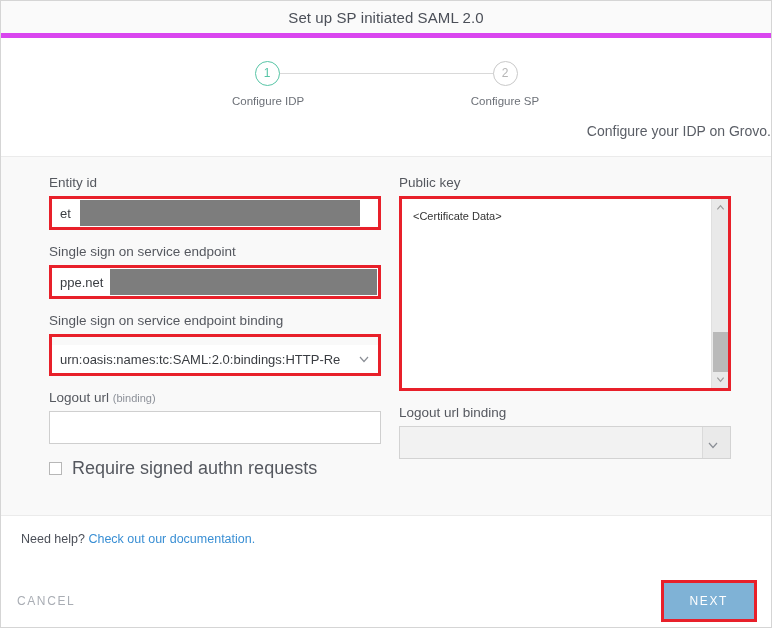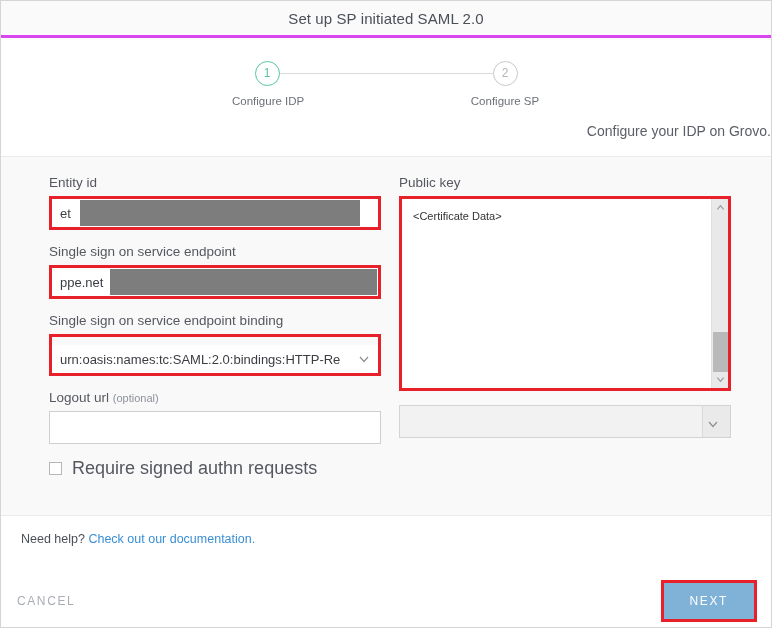--- a/index.html
+++ b/index.html
@@ -16,21 +16,21 @@
     width: 772px; height: 628px;
     background: #ffffff;
     border: 1px solid #d5d5d5;
     overflow: hidden;
   }
 
   
   .header {
     height: 37px;
     background: #fafafa;
-    border-bottom: 3px solid #d946ef;
+    border-bottom: 5px solid #d946ef;
     display: flex;
     align-items: center;
     justify-content: center;
   }
   .header-title {
     font-size: 15px;
     color: #4b4f58;
     letter-spacing: 0.1px;
   }
 
@@ -365,21 +365,21 @@
               <span class="chev">
                 <svg viewBox="0 0 12 12">
                     <path d="M2 4 L6 8.5 L10 4" fill="none" stroke="currentColor" stroke-width="1.2"></path>
                   </svg>
               </span>
             </div>
           </div>
         </div>
 
         <div class="field">
-          <label class="flabel"><span>Logout url</span> <span class="optional">(optional)</span></label>
+          <label class="flabel"><span>Logout url</span> <span class="optional">(binding)</span></label>
           <div class="input-empty" placeholder=""></div>
         </div>
 
         <div class="cbrow">
           <span class="cbox"></span>
           <span class="cblabel">Require signed authn requests</span>
         </div>
 
       </div>
 
@@ -403,20 +403,21 @@
                         <path d="M1.5 3 L5 7 L8.5 3" fill="none" stroke="currentColor" stroke-width="1.3"></path>
                       </svg>
                   </div>
                 </div>
               </div>
             </div>
           </div>
         </div>
 
         <div class="field">
+          <label class="flabel">Logout url binding</label>
           <div class="select-disabled">
             <span class="chev">
               <svg viewBox="0 0 12 12">
                   <path d="M2 4 L6 8.5 L10 4" fill="none" stroke="currentColor" stroke-width="1.2"></path>
                 </svg>
             </span>
           </div>
         </div>
 
       </div>

